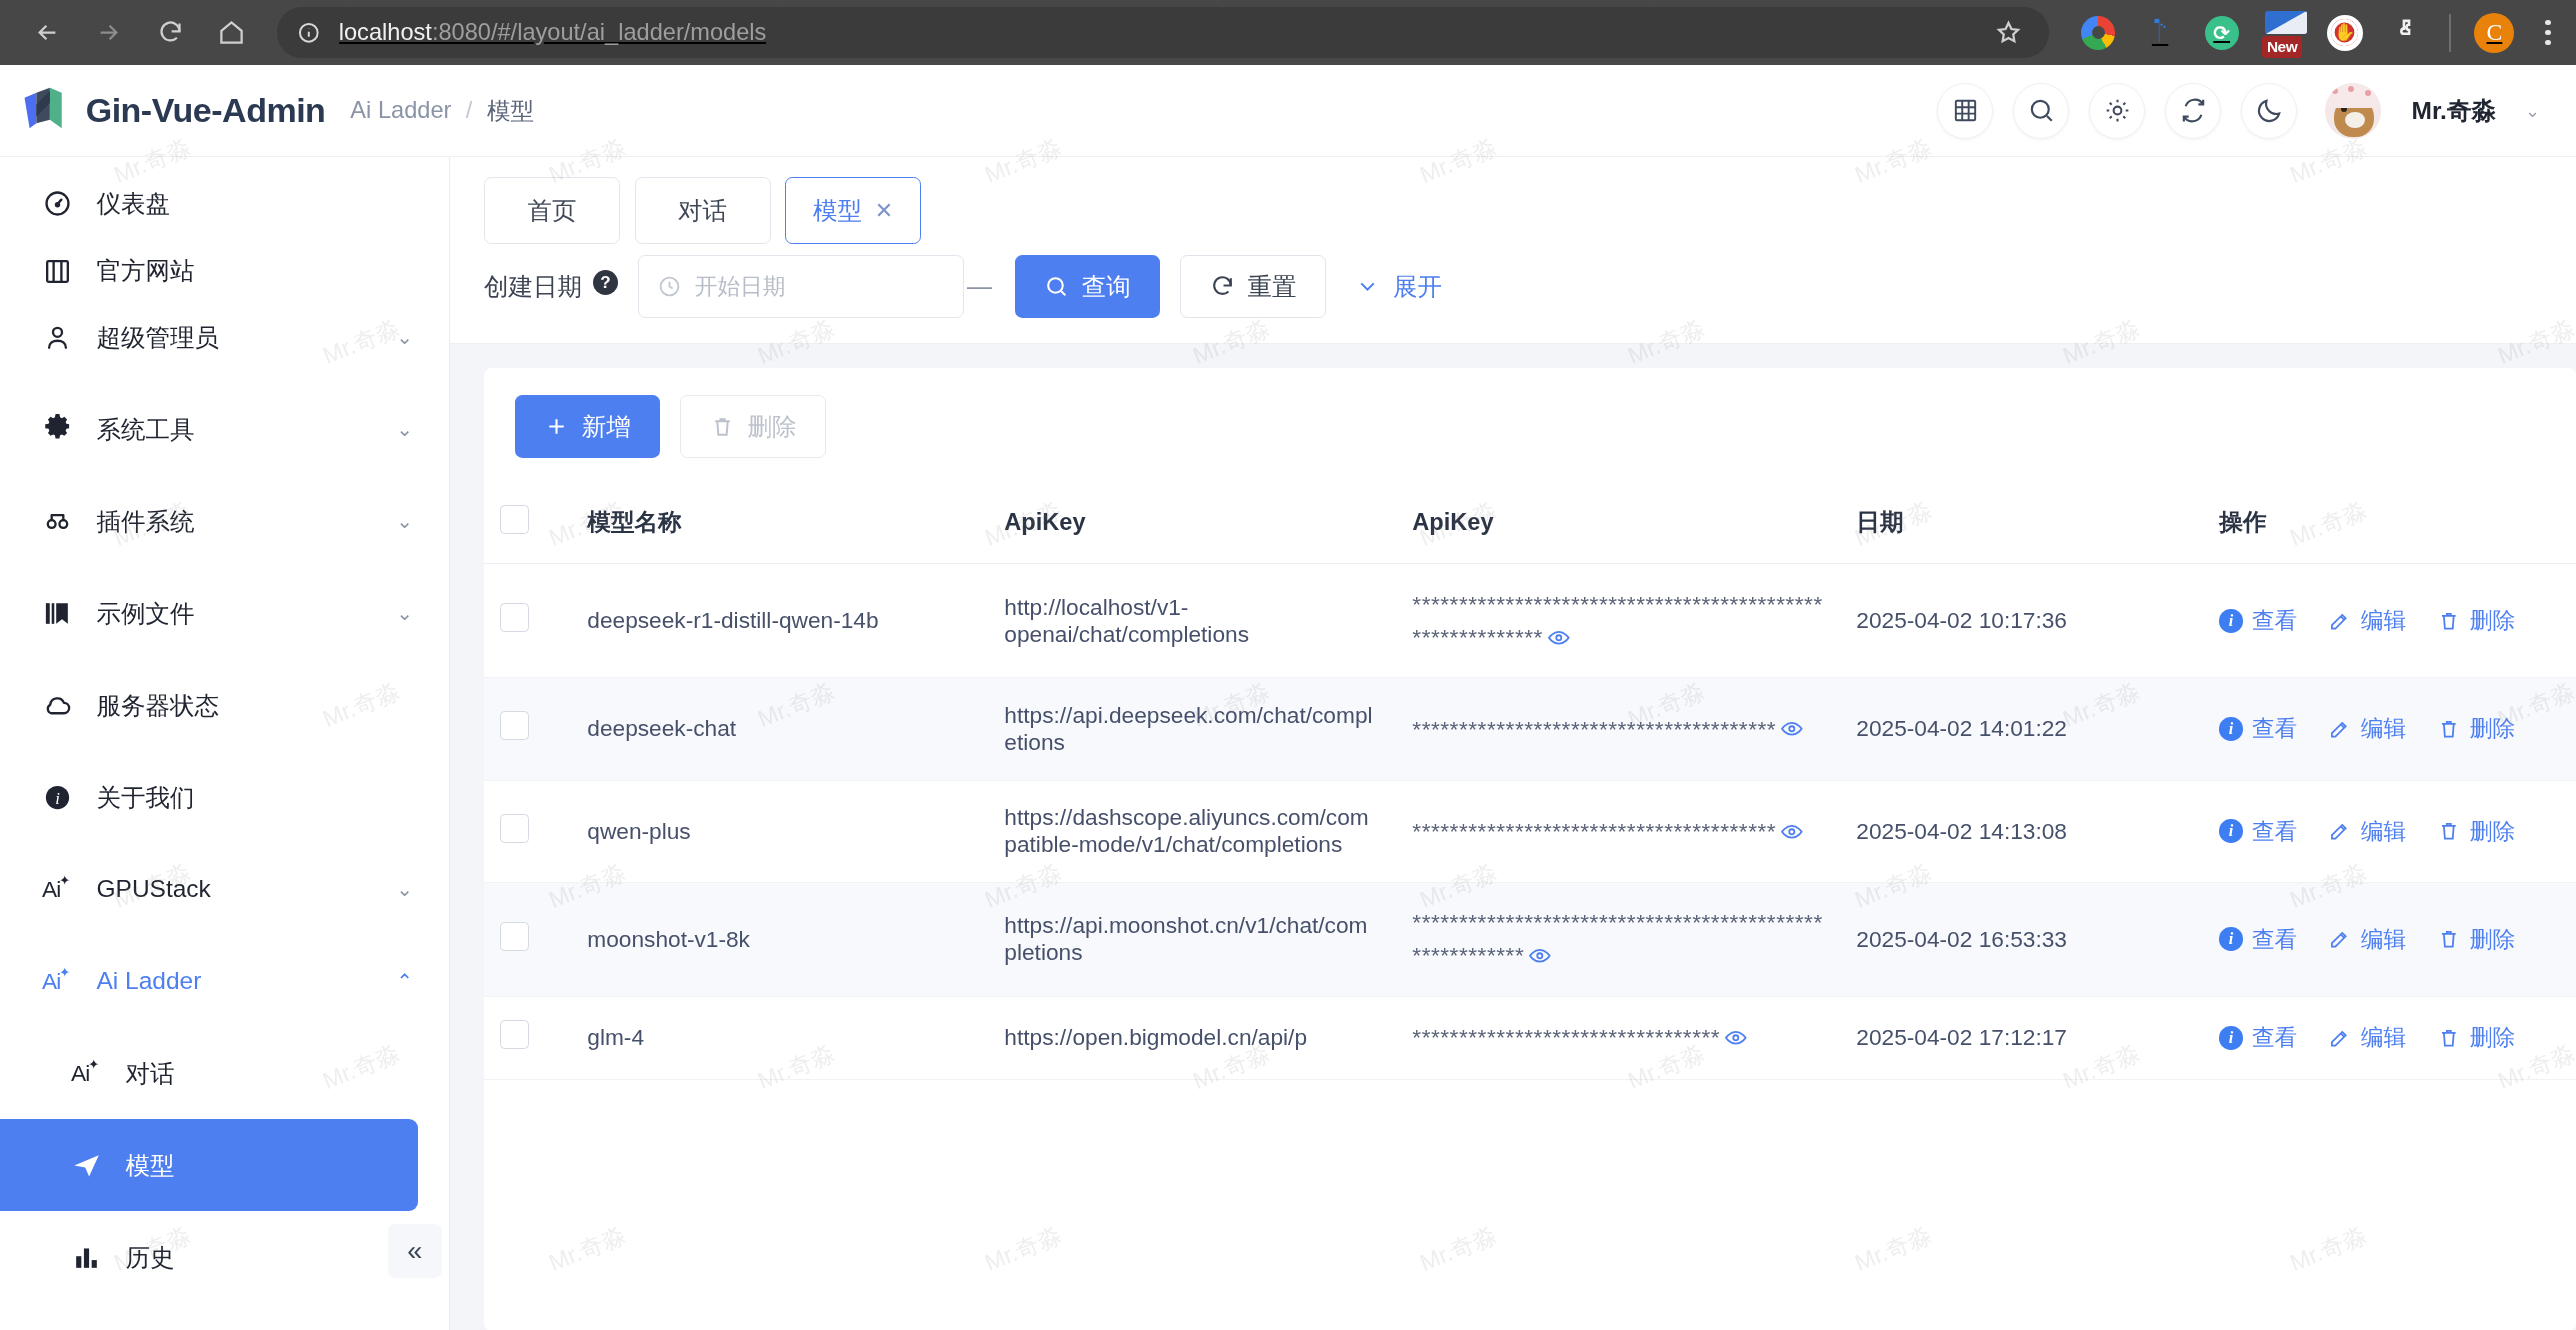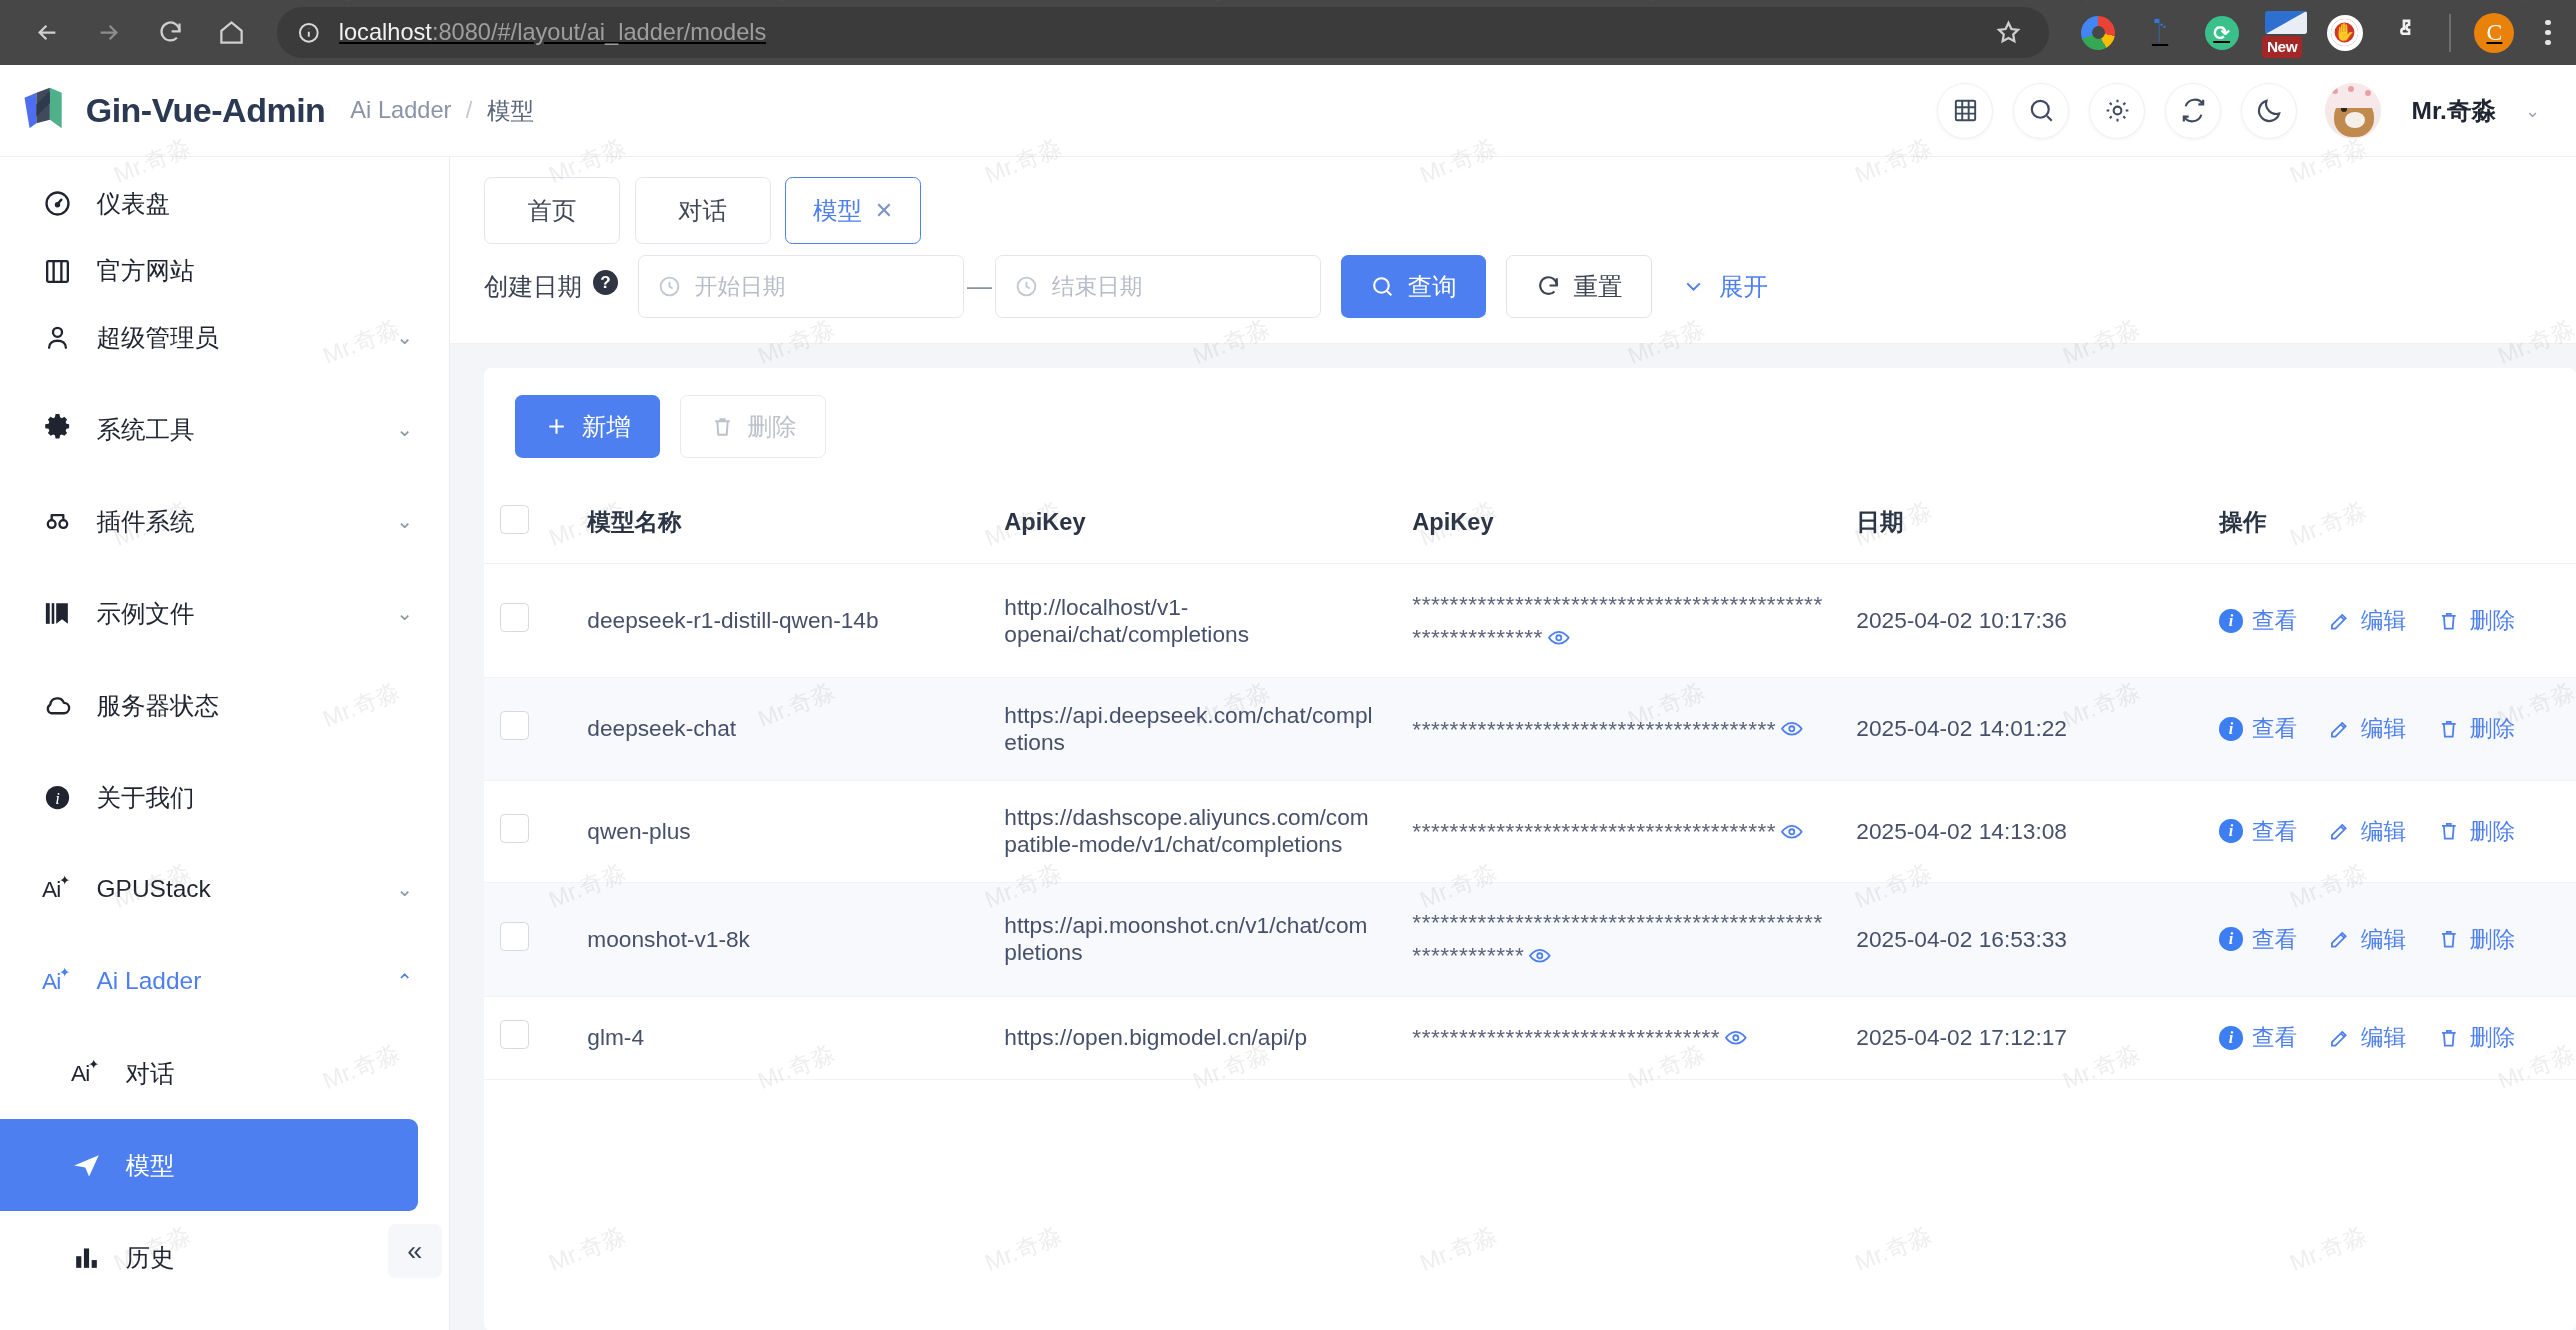--- a/index.html
+++ b/index.html
@@ -522,29 +522,20 @@
           <div class="dinput">
             <span class="clk">
               <svg viewBox="0 0 24 24" fill="none" stroke="currentColor" stroke-width="1.8">
                   <circle cx="12" cy="12" r="8.5"></circle>
                   <path d="M12 7.5V12l3 2"></path>
                 </svg>
             </span>
             <span class="ph">开始日期</span>
           </div>
           <div class="dash">—</div>
-          <div class="dinput">
-            <span class="clk">
-              <svg viewBox="0 0 24 24" fill="none" stroke="currentColor" stroke-width="1.8">
-                  <circle cx="12" cy="12" r="8.5"></circle>
-                  <path d="M12 7.5V12l3 2"></path>
-                </svg>
-            </span>
-            <span class="ph">结束日期</span>
-          </div>
         </div>
         <div class="btn btn-primary gap-l">
           <svg viewBox="0 0 24 24" fill="none" stroke="currentColor" stroke-width="2">
               <circle cx="11" cy="11" r="7"></circle>
               <path d="m16.5 16.5 4 4"></path>
             </svg>
           <span>查询</span>
         </div>
         <div class="btn btn-default gap-l">
           <svg viewBox="0 0 24 24" fill="none" stroke="currentColor" stroke-width="2">

